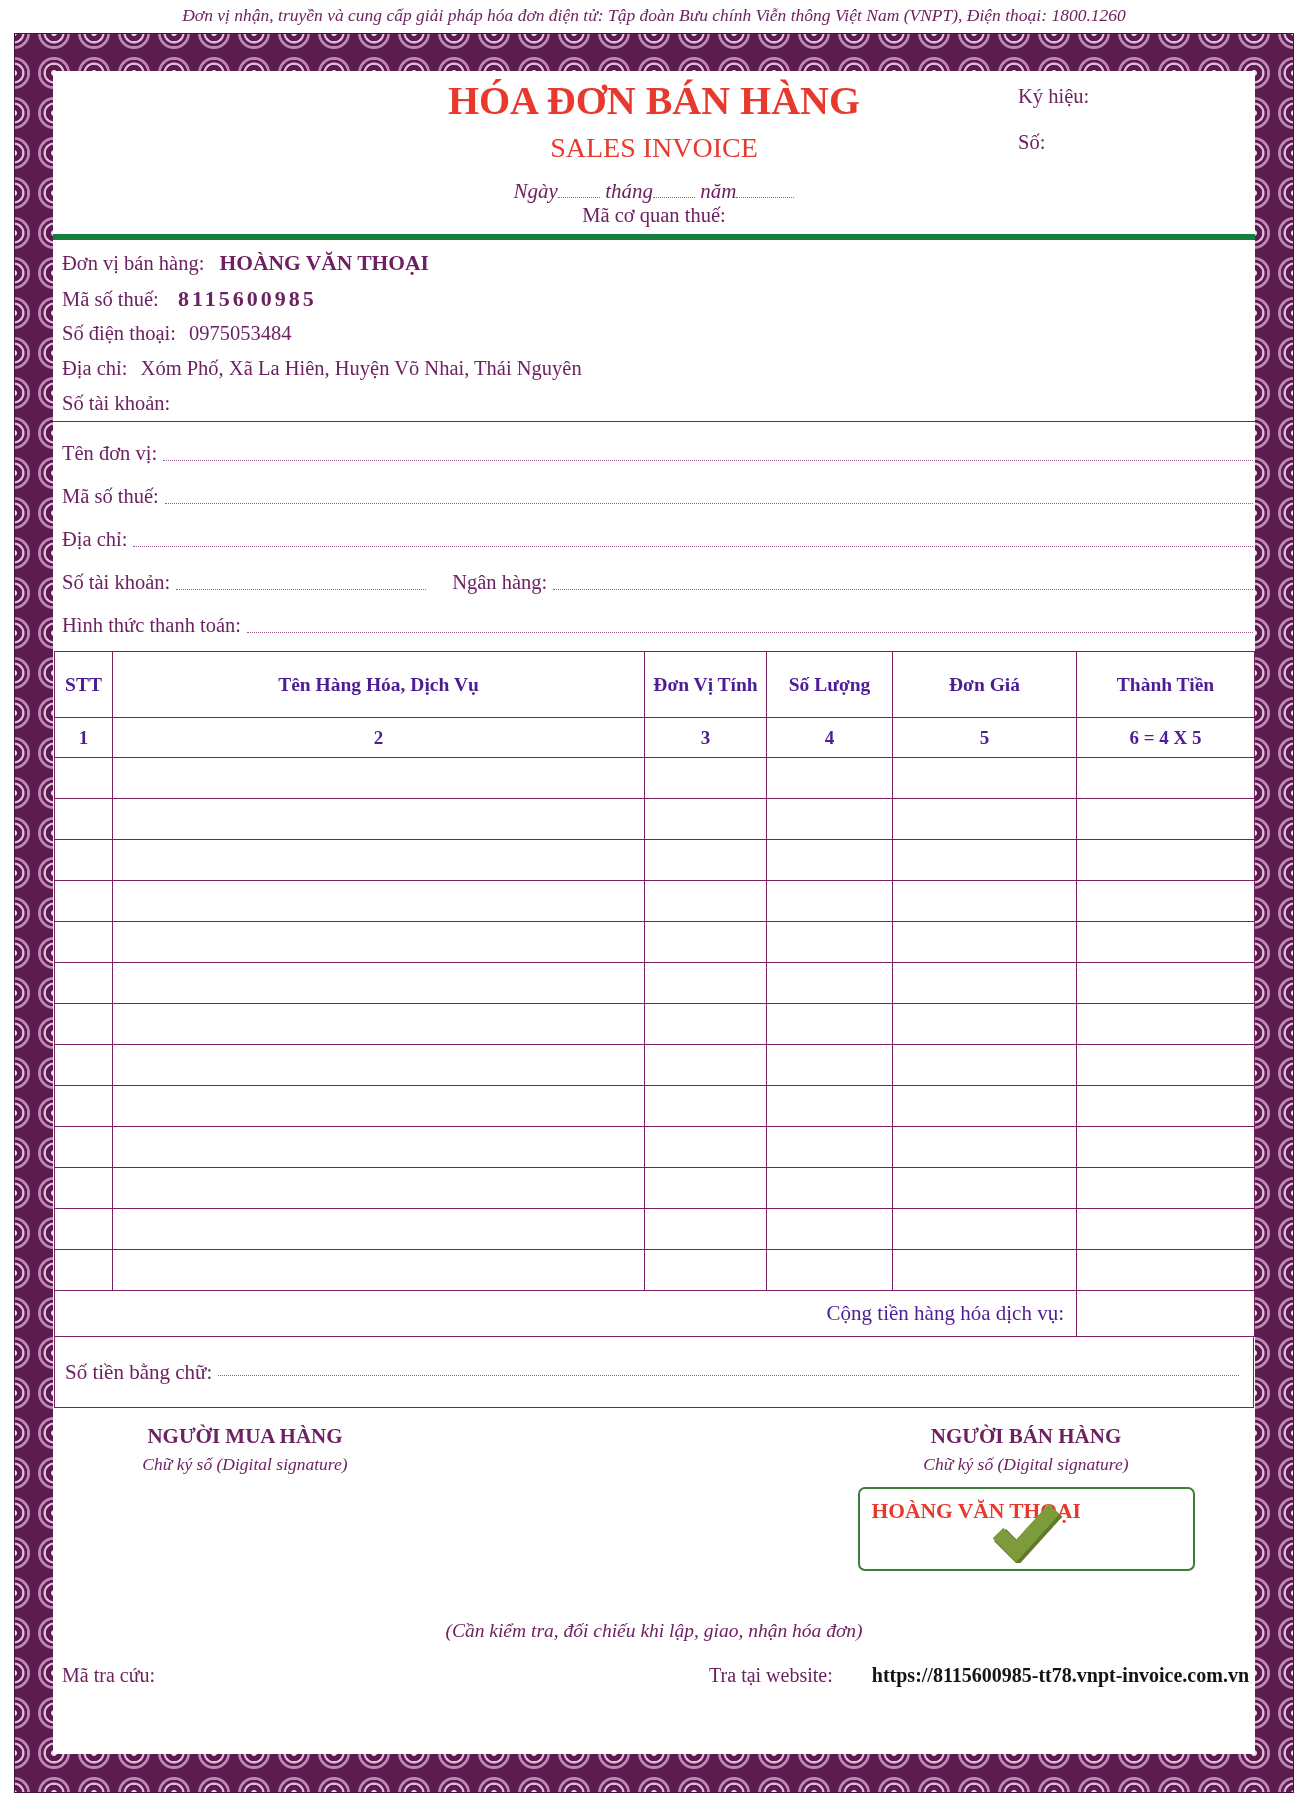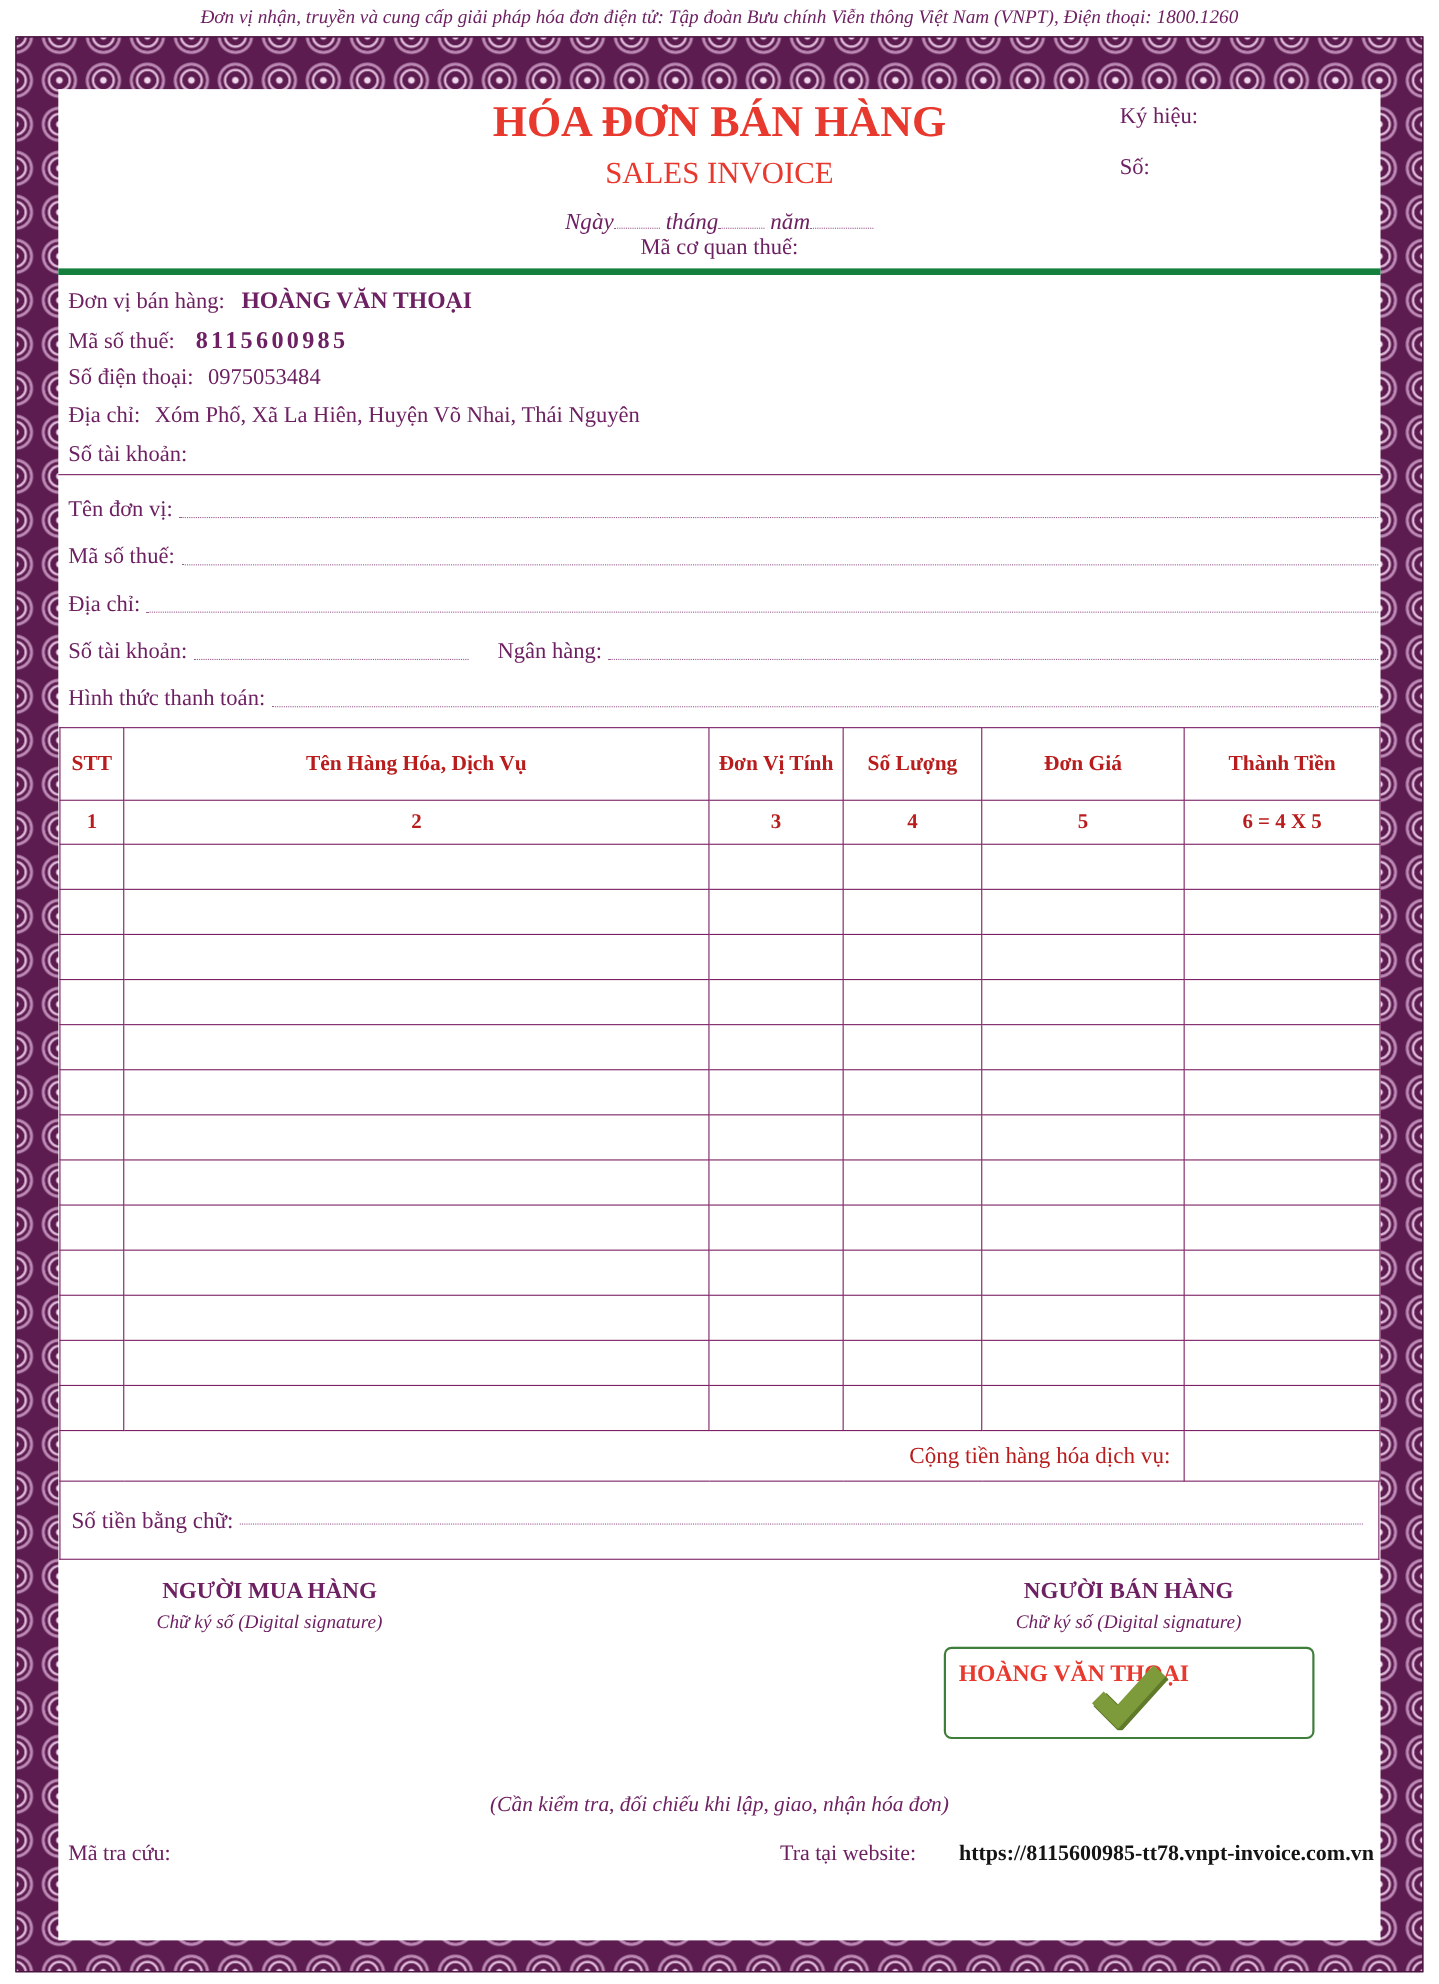--- a/index.html
+++ b/index.html
@@ -17,21 +17,21 @@
     position:absolute; left:14px; top:33px; width:1280px; height:1760px;
     background-color:#5c1c50;
     background-image:
       radial-gradient(circle, rgba(248,224,244,.95) 2.5px, transparent 3.5px),
       radial-gradient(circle, transparent 8px, rgba(246,214,240,.85) 8.5px, rgba(246,214,240,.85) 10px, transparent 11px),
       radial-gradient(circle, transparent 13px, rgba(238,196,232,.65) 13.5px, rgba(238,196,232,.65) 15.5px, transparent 16.5px);
     background-size:40px 40px; background-position:center;
     border:1px solid #43123a;
   }
   .content {
-    position:absolute; left:53px; top:81px; width:1202px; height:1683px;
+    position:absolute; left:53px; top:71px; width:1202px; height:1683px;
     background:#ffffff; color:#6e2162;
   }
   
   .invoice-header { position:relative; text-align:center; padding-top:8px; }
   .invoice-title { color:#e8392e; font-size:40px; font-weight:bold; line-height:1.1; }
   .invoice-subtitle { color:#e8392e; font-size:28px; font-weight:normal; margin-top:9px; }
   .date-line { color:#6e2162; font-style:italic; font-size:21px; margin-top:12px; }
   .blank { display:inline-block; border-bottom:1px dotted #9a5a90; height:1.05em; vertical-align:baseline; }
   .serial { position:absolute; top:14px; left:965px; text-align:left; font-size:20.5px; }
   .serial .serial-row + .serial-row { margin-top:23px; }
@@ -48,21 +48,21 @@
   
   .buyer { font-size:20.5px; padding:2px 0 0 9px; }
   .buyer .frow { display:flex; align-items:flex-end; height:43px; }
   .buyer .lbl { white-space:nowrap; line-height:1.3; }
   .dotted { flex:1; border-bottom:1px dotted #9a5a90; margin:0 2px 6px 6px; }
   .dotted.fixed { flex:0 0 250px; }
   .buyer .lbl.second { margin-left:24px; }
   
   .items-table {
     width:1200px; margin:12px 0 0 1px; border-collapse:collapse;
-    color:#b91c1c; table-layout:fixed;border-radius:28px;
+    color:#4c1d95; table-layout:fixed;border-radius:28px;
   }
   .items-table th, .items-table td { border:1px solid #7b2063; }
   .items-table thead th { font-size:19.5px; font-weight:bold; height:66px; padding:2px 4px; text-align:center; }
   .items-table .num-row td { height:40px; text-align:center; font-weight:bold; font-size:19px; }
   .items-table tbody td.cell { height:41px; }
   .items-table .totals-row td.tlabel {
     text-align:right; font-size:21px; height:46px; padding-right:12px; font-weight:normal;
   }
   
   .amount-words {

